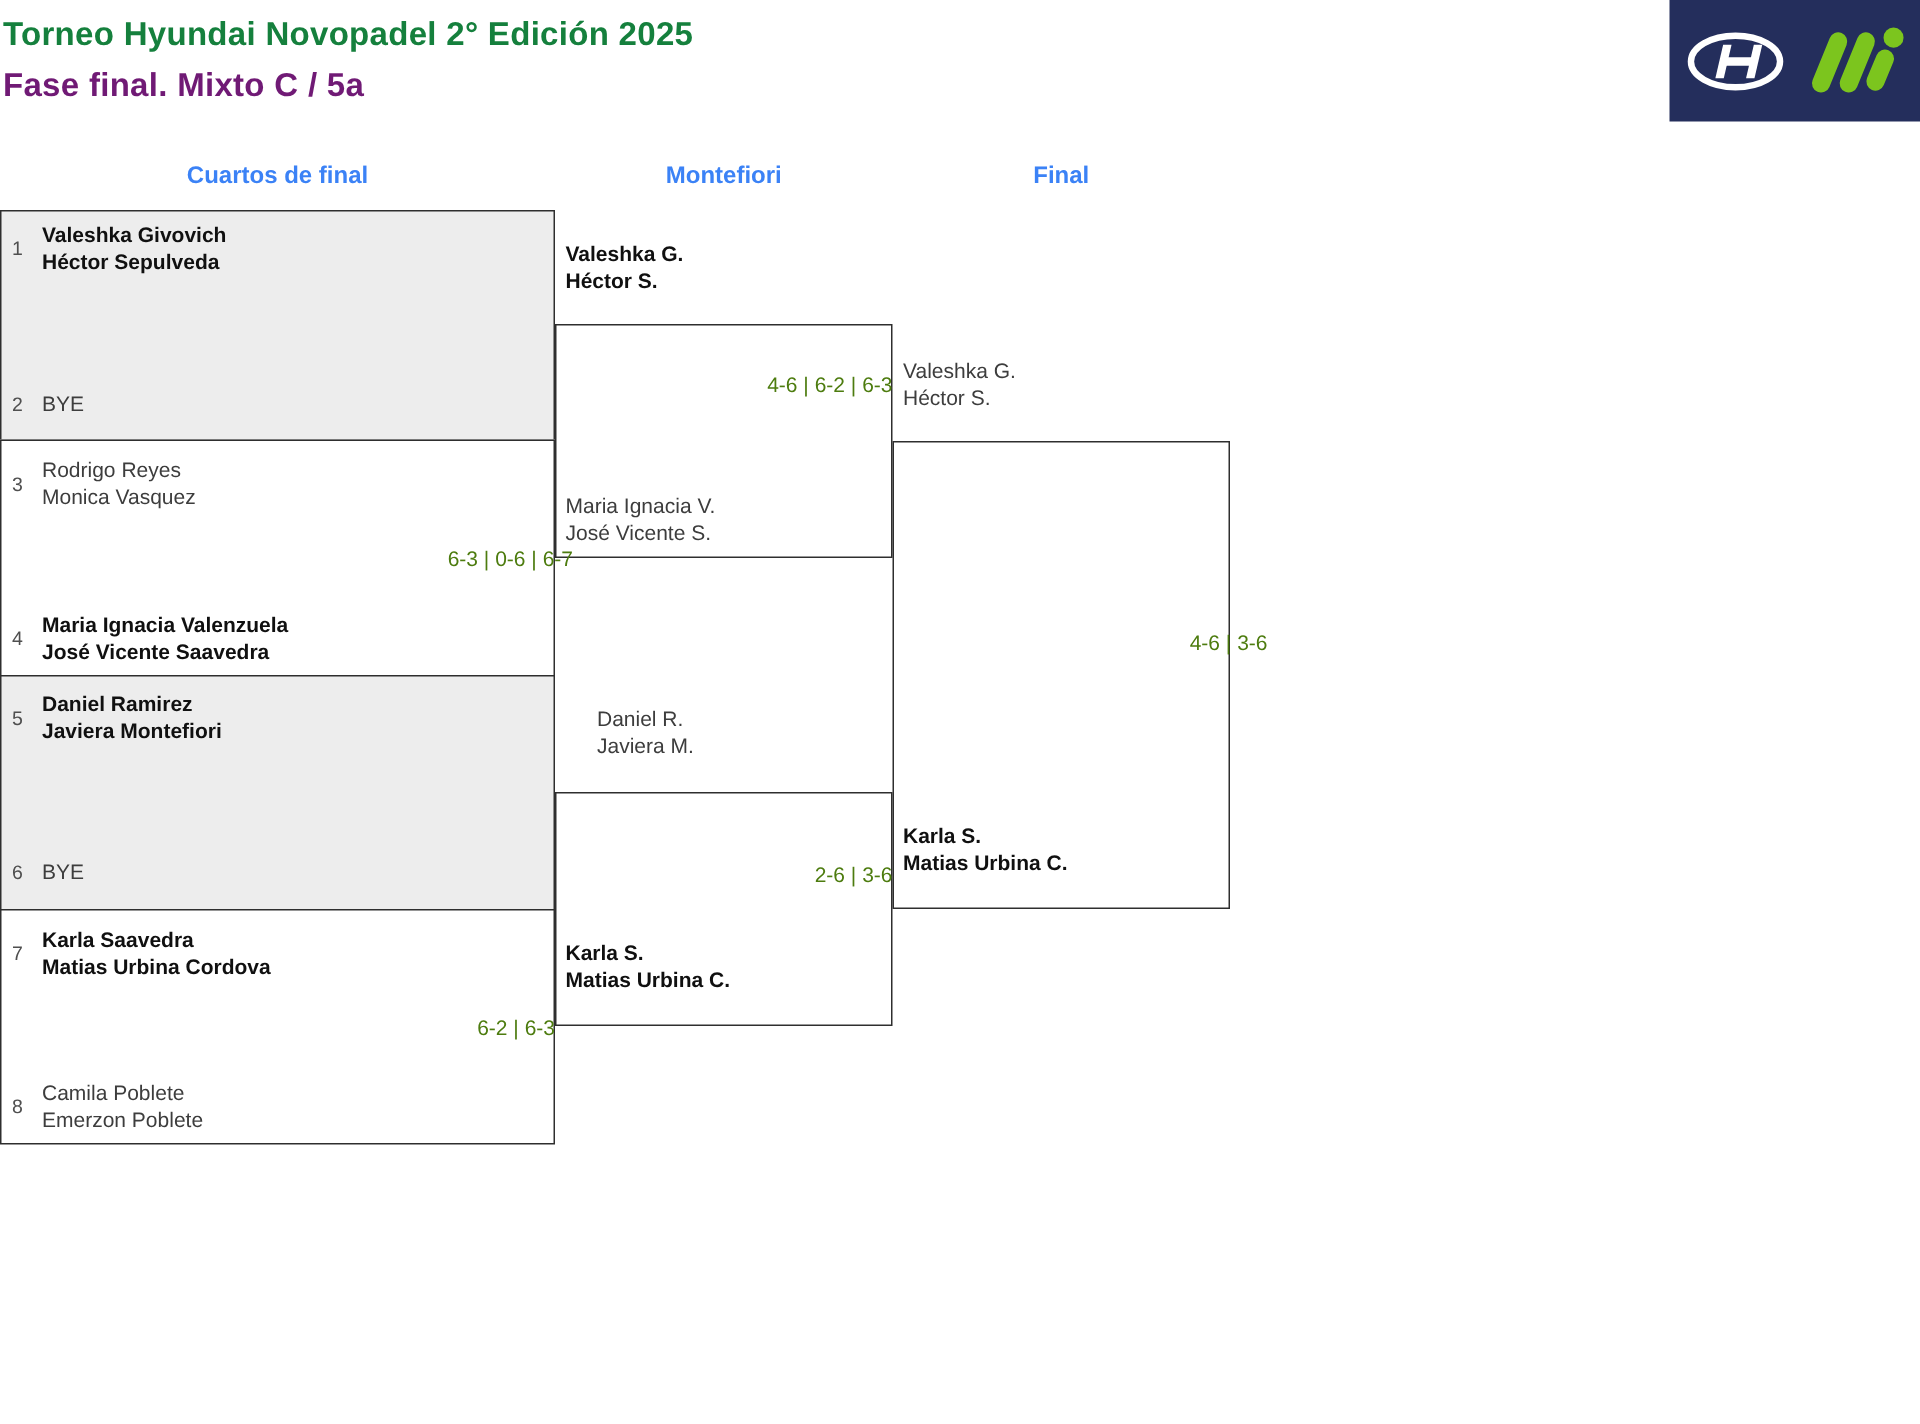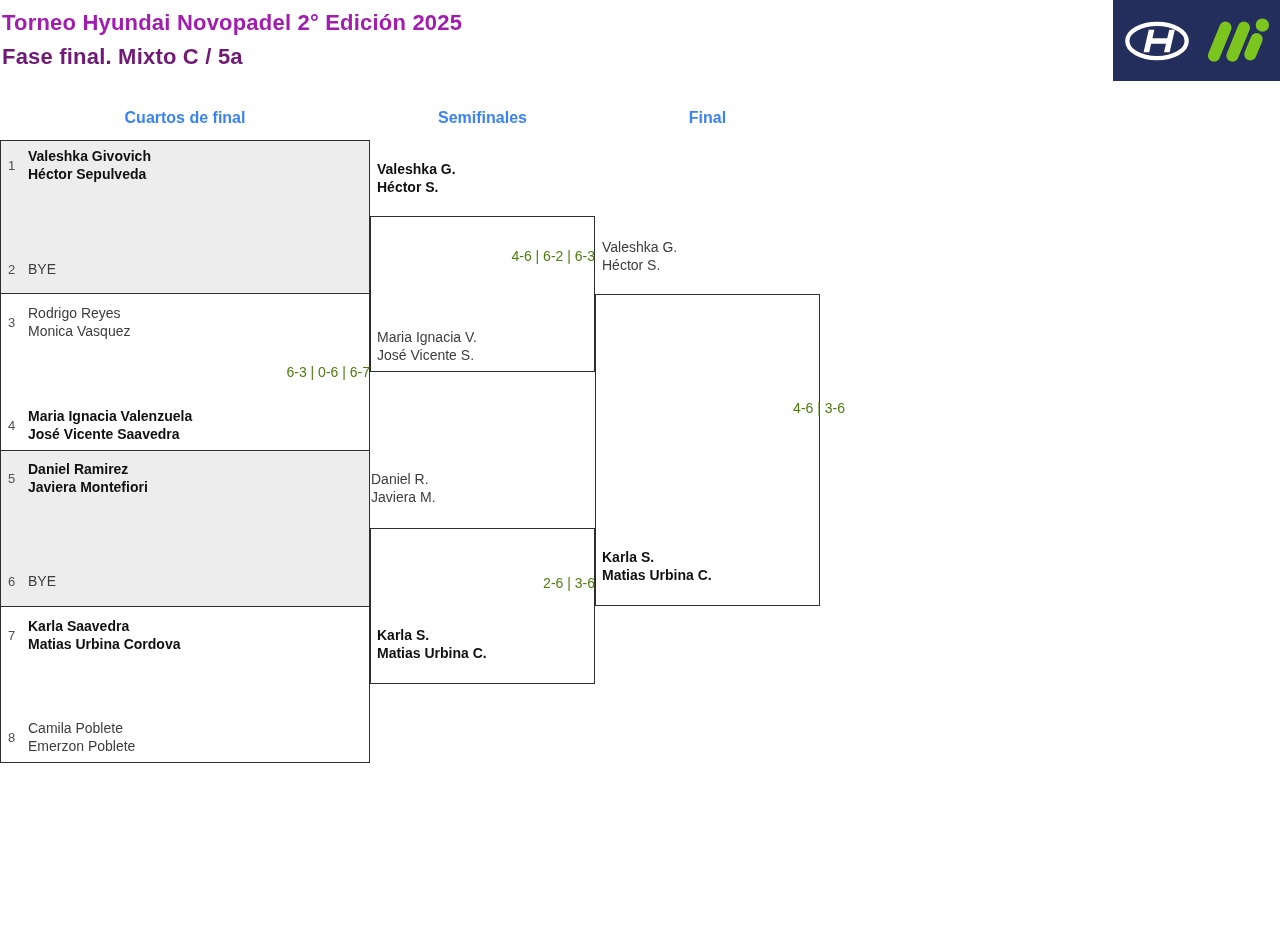--- a/index.html
+++ b/index.html
@@ -9,21 +9,21 @@
     --graybox:#ededed;
     --loser:#3d3d3d;
     --winner:#101010;
   }
   *{margin:0;padding:0;box-sizing:border-box;}
   html,body{background:#fff;}
   body{font-family:"Liberation Sans", sans-serif;}
   .page{position:relative;width:1280px;height:949px;background:#fff;overflow:hidden;}
 
   
-  .title{position:absolute;left:2px;top:6px;font-size:22px;line-height:34px;font-weight:700;color:#a21caf;letter-spacing:.2px;}
+  .title{position:absolute;left:2px;top:6px;font-size:22px;line-height:34px;font-weight:700;color:#15803d;letter-spacing:.2px;}
   .subtitle{position:absolute;left:2px;top:40px;font-size:22px;line-height:34px;font-weight:700;color:#701a75;letter-spacing:.2px;}
   .logo-block{position:absolute;left:1113px;top:0;width:167px;height:81px;background:var(--navy);display:flex;align-items:center;justify-content:center;gap:10px;}
   .hyundai-svg{width:66px;height:42px;display:block;}
   .mi-svg{width:70px;height:56px;display:block;}
 
   
   .col-header{position:absolute;top:109px;font-size:16px;font-weight:600;color:#3b82f6;text-align:center;}
   .ch-qf{left:0;width:370px;}
   .ch-sf{left:370px;width:225px;}
   .ch-final{left:595px;width:225px;}
@@ -49,33 +49,33 @@
   .e-qf1-bot{left:8px;top:260px;}
   .e-qf2-top{left:8px;top:304px;}
   .e-qf2-bot{left:8px;top:407px;}
   .e-qf3-top{left:8px;top:460px;}
   .e-qf3-bot{left:8px;top:572px;}
   .e-qf4-top{left:8px;top:617px;}
   .e-qf4-bot{left:8px;top:719px;}
 
   .e-sf1-top{left:377px;top:160px;}
   .e-sf1-bot{left:377px;top:328px;}
-  .e-sf2-top{left:371px;top:470px;}
+  .e-sf2-top{left:398px;top:470px;}
   .e-sf2-bot{left:377px;top:626px;}
 
   .e-f-top{left:602px;top:238px;}
   .e-f-bot{left:602px;top:548px;}
 
   
   .score{position:absolute;font-size:14px;color:#4d7c0f;text-align:right;}
-  .s-qf2{left:0;top:364px;width:370px;}
+  .s-qf2{left:12px;top:364px;width:370px;}
   .s-qf4{left:0;top:677px;width:370px;}
   .s-sf1{left:370px;top:248px;width:225px;}
   .s-sf2{left:370px;top:575px;width:225px;}
-  .s-fin{left:595px;top:400px;width:250px;}
+  .s-fin{left:595px;top:420px;width:250px;}
 </style>
 </head>
 <body>
 
 <div class="page">
 
   <div class="title">Torneo Hyundai Novopadel 2° Edición 2025</div>
   <div class="subtitle">Fase final. Mixto C / 5a</div>
 
   <div class="logo-block">
@@ -91,21 +91,21 @@
       <g stroke="var(--green)" stroke-width="19" stroke-linecap="round" fill="none">
         <line x1="22" y1="63" x2="40" y2="19"></line>
         <line x1="51" y1="63" x2="69" y2="19"></line>
         <line x1="79" y1="61" x2="89" y2="37"></line>
       </g>
       <circle cx="98" cy="15" r="10.5" fill="var(--green)"></circle>
     </svg>
   </div>
 
   <div class="col-header ch-qf">Cuartos de final</div>
-  <div class="col-header ch-sf">Semifinales</div>
+  <div class="col-header ch-sf">Montefiori</div>
   <div class="col-header ch-final">Final</div>
 
   <div class="box qf1"></div>
   <div class="box qf2"></div>
   <div class="box qf3"></div>
   <div class="box qf4"></div>
   <div class="box sf1"></div>
   <div class="box sf2"></div>
   <div class="box fin"></div>
 
@@ -153,20 +153,21 @@
     </span>
   </div>
 
   <div class="entry e-qf4-top">
     <span class="seed">7</span>
     <span class="names bold">
       <span class="nm">Karla Saavedra</span>
       <span class="nm">Matias Urbina Cordova</span>
     </span>
   </div>
+  <div class="score s-qf4">6-2 | 6-3</div>
   <div class="entry e-qf4-bot">
     <span class="seed">8</span>
     <span class="names">
       <span class="nm">Camila Poblete</span>
       <span class="nm">Emerzon Poblete</span>
     </span>
   </div>
 
   <div class="entry e-sf1-top">
     <span class="names bold">

